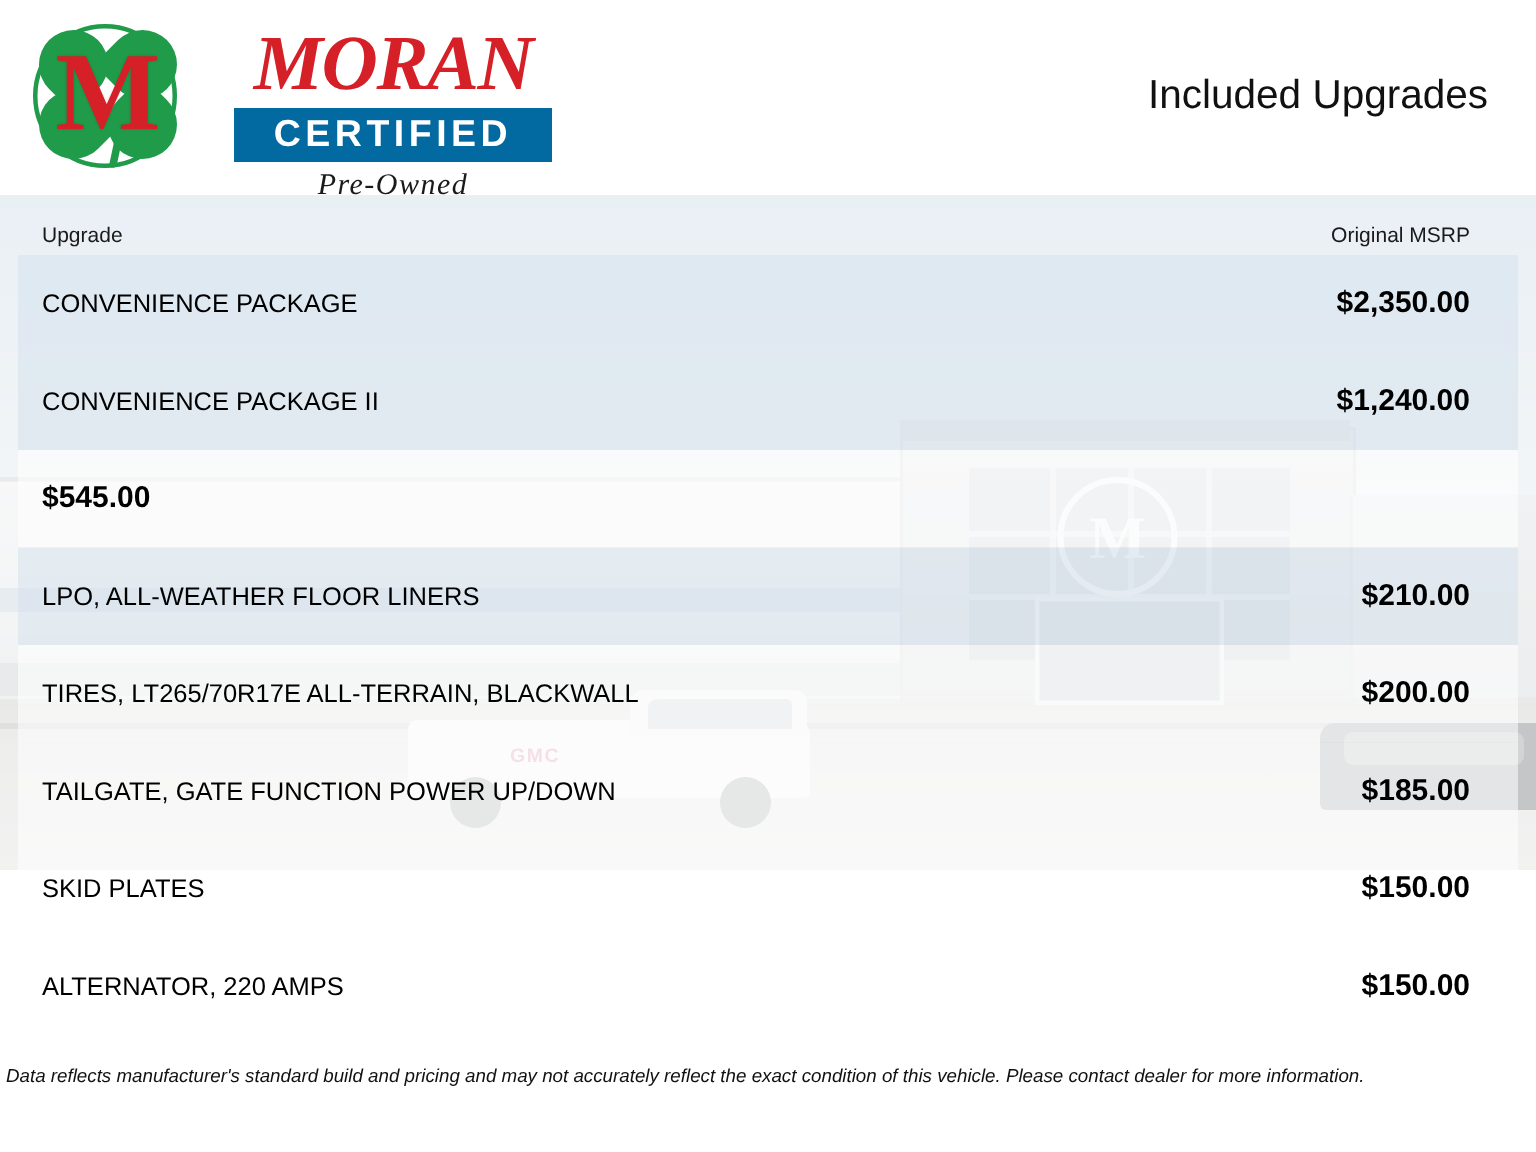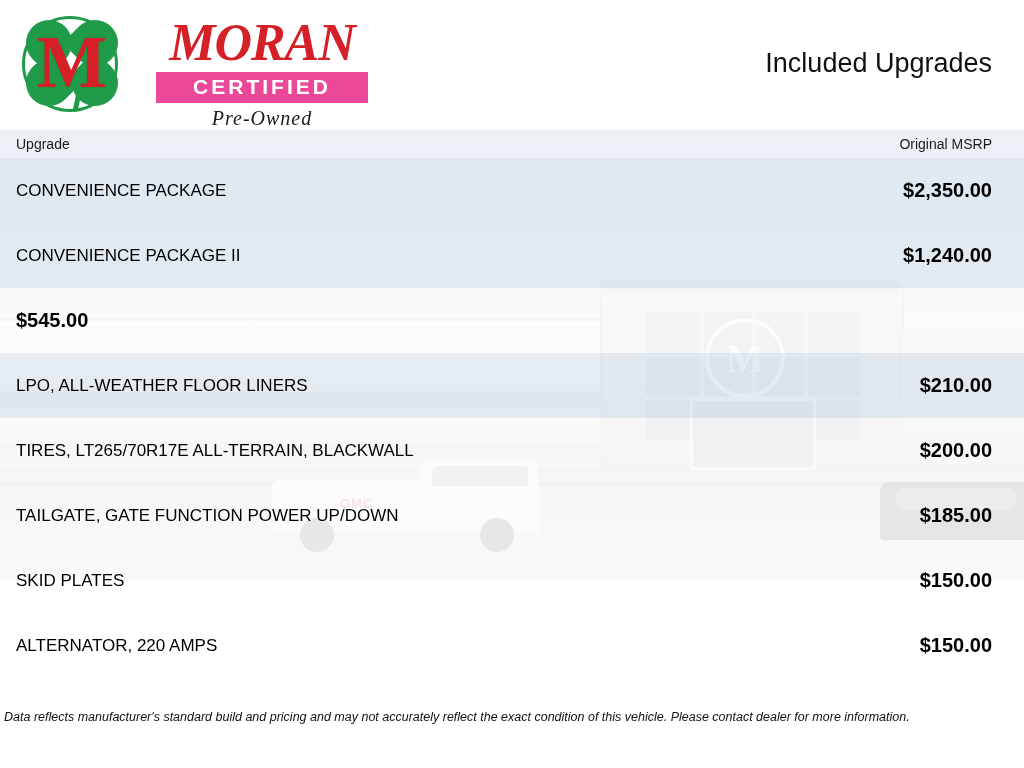--- a/index.html
+++ b/index.html
@@ -272,25 +272,25 @@
     font-family: "Liberation Serif", serif;
     font-style: italic;
     font-weight: bold;
     font-size: 52px;
     color: #d52027;
     line-height: 50px;
     letter-spacing: -1px;
   }
   .wm-cert-bar {
     margin-top: 4px;
-    background: #ec4899;
+    background: #0369a1;
     color: #ffffff;
     font-family: "Liberation Sans", sans-serif;
     font-weight: bold;
-    font-size: 21px;
+    font-size: 25px;
     letter-spacing: 3px;
     padding: 3px 0 4px 0;
   }
   .wm-preowned {
     margin-top: 4px;
     font-family: "Liberation Serif", serif;
     font-style: italic;
     font-size: 20px;
     color: #1a1a1a;
     letter-spacing: 1px;
@@ -301,21 +301,21 @@
     top: 48px;
     font-size: 27px;
     color: #111111;
     font-family: "Liberation Sans", sans-serif;
   }
 
   
   .table {
     position: relative;
     margin: 0;
-    padding: 0;
+    padding: 12px;
   }
   .table-head {
     display: flex;
     justify-content: space-between;
     align-items: center;
     padding: 0 32px 0 16px;
     height: 28px;
     font-size: 14px;
     color: #1a1a1a;
   }

